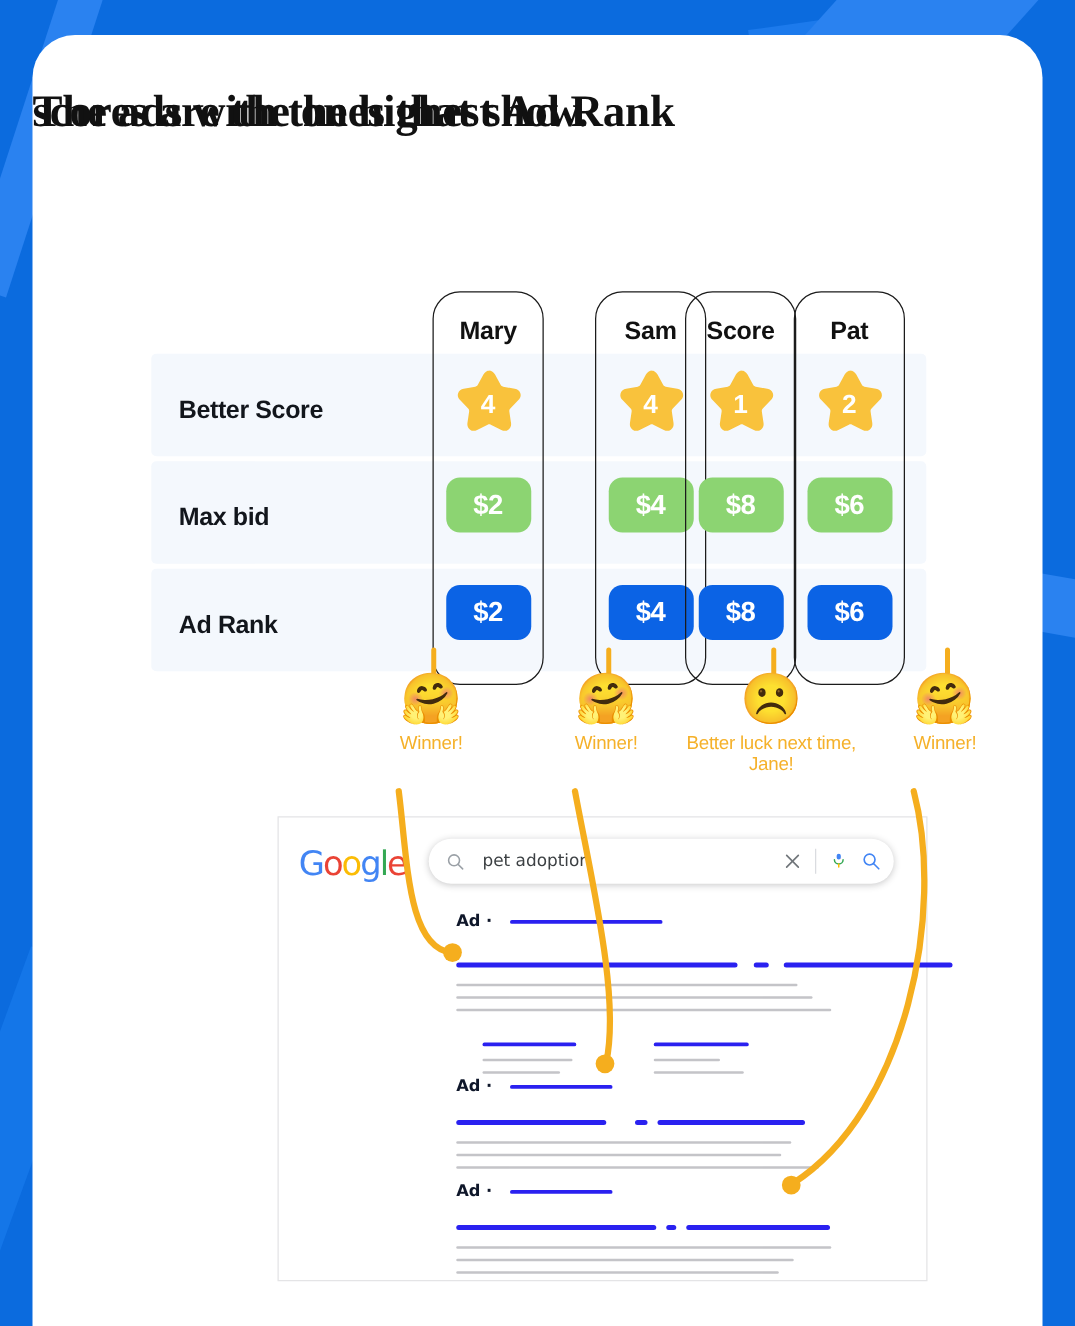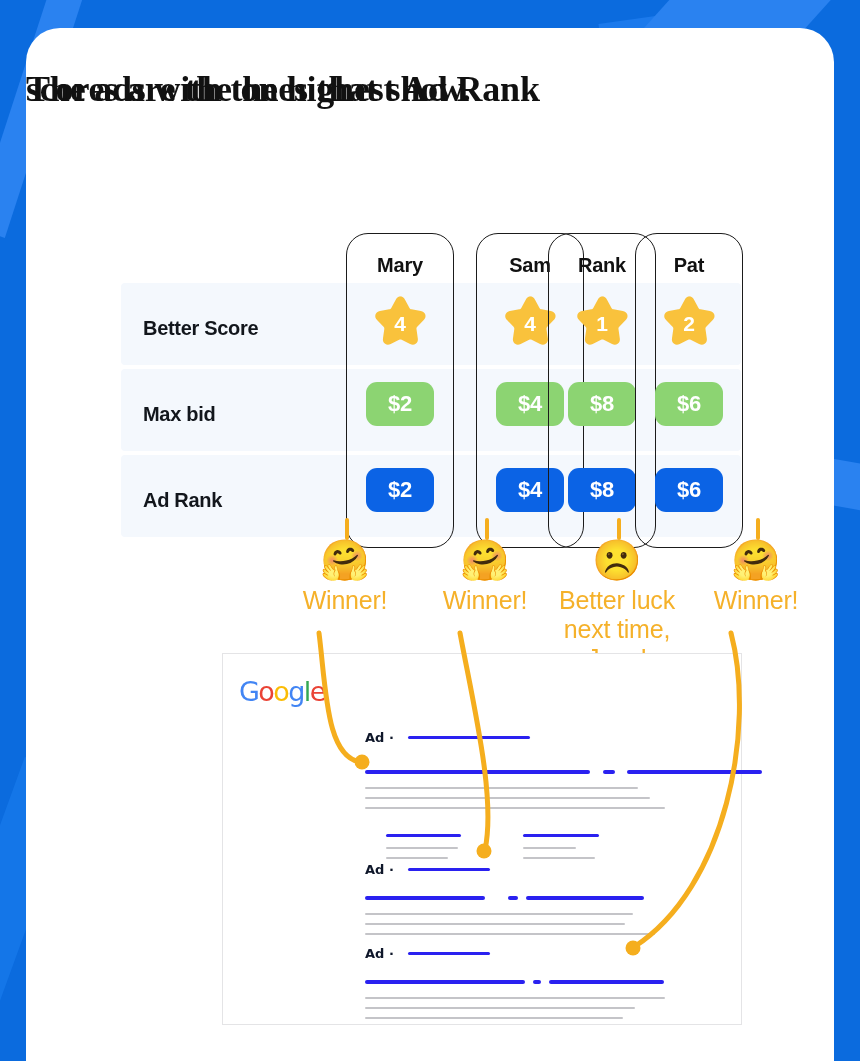--- a/index.html
+++ b/index.html
@@ -110,21 +110,21 @@
     letter-spacing: -0.3px;
   }
   .row-label.r0 { top: 84px; }
   .row-label.r1 { top: 170px; }
   .row-label.r2 { top: 256px; }
 
   
   .col-card {
     position: absolute;
     top: 0;
-    width: 108px;
+    width: 89px;
     height: 315px;
     border: 1.6px solid #1B1B1B;
     border-radius: 22px;
     background: rgba(255,255,255,0.0);
   }
   .col-name {
     position: absolute;
     top: 20px;
     left: 0; right: 0;
     text-align: center;
@@ -192,21 +192,21 @@
   .outcome .emoji {
     position: absolute;
     top: 22px; left: 0; right: 0;
     font-size: 40px;
     line-height: 1;
     font-family: "DejaVu Sans", sans-serif;
   }
   .outcome .otext {
     position: absolute;
     top: 68px; left: 0; right: 0;
-    font-size: 25px;
+    font-size: 15px;
     color: #F5B12A;
     line-height: 1.15;
     letter-spacing: -0.2px;
   }
 
   
   #serp {
     position: absolute;
     left: 196px;
     top: 625px;
@@ -325,21 +325,21 @@
     <div class="star-wrap">
       <svg viewBox="0 0 64 64">
         <path fill="#F9C23C" d="M32 4.5c2.4 0 4.1 1.4 5.2 3.4l4.6 8.5c.5.9 1.1 1.3 2.1 1.5l9.6 1.7c2.3.4 3.9 1.5 4.6 3.7.7 2.2 0 4.1-1.6 5.7l-6.7 6.9c-.7.7-.9 1.4-.8 2.4l1.4 9.6c.3 2.3-.3 4.1-2.2 5.5-1.9 1.3-3.8 1.2-5.8.2l-8.7-4.3c-.9-.4-1.7-.4-2.6 0l-8.7 4.3c-2 1-4 1.1-5.8-.2-1.9-1.4-2.5-3.2-2.2-5.5l1.4-9.6c.1-1-.1-1.7-.8-2.4l-6.7-6.9c-1.6-1.6-2.3-3.5-1.6-5.7.7-2.2 2.3-3.3 4.6-3.7l9.6-1.7c1-.2 1.6-.6 2.1-1.5l4.6-8.5c1.1-2 2.8-3.4 5.2-3.4z"></path>
       </svg>
       <div class="star-num">4</div>
     </div>
     <div class="pill bid">$4</div>
     <div class="pill rank">$4</div>
   </div>
         <div class="col-card" style="left: 427px;">
-    <div class="col-name">Rank</div>
+    <div class="col-name">Score</div>
     <div class="star-wrap">
       <svg viewBox="0 0 64 64">
         <path fill="#F9C23C" d="M32 4.5c2.4 0 4.1 1.4 5.2 3.4l4.6 8.5c.5.9 1.1 1.3 2.1 1.5l9.6 1.7c2.3.4 3.9 1.5 4.6 3.7.7 2.2 0 4.1-1.6 5.7l-6.7 6.9c-.7.7-.9 1.4-.8 2.4l1.4 9.6c.3 2.3-.3 4.1-2.2 5.5-1.9 1.3-3.8 1.2-5.8.2l-8.7-4.3c-.9-.4-1.7-.4-2.6 0l-8.7 4.3c-2 1-4 1.1-5.8-.2-1.9-1.4-2.5-3.2-2.2-5.5l1.4-9.6c.1-1-.1-1.7-.8-2.4l-6.7-6.9c-1.6-1.6-2.3-3.5-1.6-5.7.7-2.2 2.3-3.3 4.6-3.7l9.6-1.7c1-.2 1.6-.6 2.1-1.5l4.6-8.5c1.1-2 2.8-3.4 5.2-3.4z"></path>
       </svg>
       <div class="star-num">1</div>
     </div>
     <div class="pill bid">$8</div>
     <div class="pill rank">$8</div>
   </div>
         <div class="col-card" style="left: 514px;">
@@ -378,20 +378,42 @@
     <div class="otext">Winner!</div>
   </div>
     </div>
 
   <div id="serp">
 
     <div id="glogo">
       <span>G</span><span>o</span><span>o</span><span>g</span><span>l</span><span>e</span>
     </div>
 
+    <div id="searchbar">
+      <svg class="sq" viewBox="0 0 24 24">
+        <circle cx="10" cy="10" r="7" fill="none" stroke="#9aa0a6" stroke-width="2"></circle>
+        <line x1="15" y1="15" x2="21" y2="21" stroke="#9aa0a6" stroke-width="2" stroke-linecap="round"></line>
+      </svg>
+      <span id="search-value">pet adoption</span>
+      <svg class="sb-icon" viewBox="0 0 24 24">
+        <line x1="5" y1="5" x2="19" y2="19" stroke="#70757a" stroke-width="2" stroke-linecap="round"></line>
+        <line x1="19" y1="5" x2="5" y2="19" stroke="#70757a" stroke-width="2" stroke-linecap="round"></line>
+      </svg>
+      <div class="sb-sep"></div>
+      <svg class="sb-icon" viewBox="0 0 24 24">
+        <path d="M12 3a2.5 2.5 0 0 0-2.5 2.5v2A2.5 2.5 0 0 0 12 10a2.5 2.5 0 0 0 2.5-2.5v-2A2.5 2.5 0 0 0 12 3z" fill="#4285F4"></path>
+        <path d="M12 10.5a2.5 2.5 0 0 0 2.5-2.5v-.6A2.5 2.5 0 0 1 12 10.5z" fill="#EA4335"></path>
+        <path d="M6.8 10.2a5.2 5.2 0 0 0 10.4 0" fill="none" stroke="#34A853" stroke-width="1.8" stroke-linecap="round"></path>
+        <line x1="12" y1="15.4" x2="12" y2="19" stroke="#FBBC05" stroke-width="1.8" stroke-linecap="round"></line>
+      </svg>
+      <svg class="sb-icon" viewBox="0 0 24 24">
+        <circle cx="10" cy="10" r="6.5" fill="none" stroke="#4285F4" stroke-width="2"></circle>
+        <line x1="15" y1="15" x2="21" y2="21" stroke="#4285F4" stroke-width="2" stroke-linecap="round"></line>
+      </svg>
+    </div>
 
     <div id="ads">
         <div class="ad-block" style="top: 76px; height: 120px;">
           <div class="ad-label" style="top:0">Ad ·</div>
           <div class="line blue" style="left:185px;top:6px;width:122px;height:3px;"></div>
           <div class="line blue" style="left:142px;top:40px;width:225px;height:4px;"></div>
           <div class="line blue" style="left:380px;top:40px;width:12px;height:4px;"></div>
           <div class="line blue" style="left:404px;top:40px;width:135px;height:4px;"></div>
           <div class="line gray" style="left:142px;top:57px;width:273px;"></div>
           <div class="line gray" style="left:142px;top:67px;width:285px;"></div>

